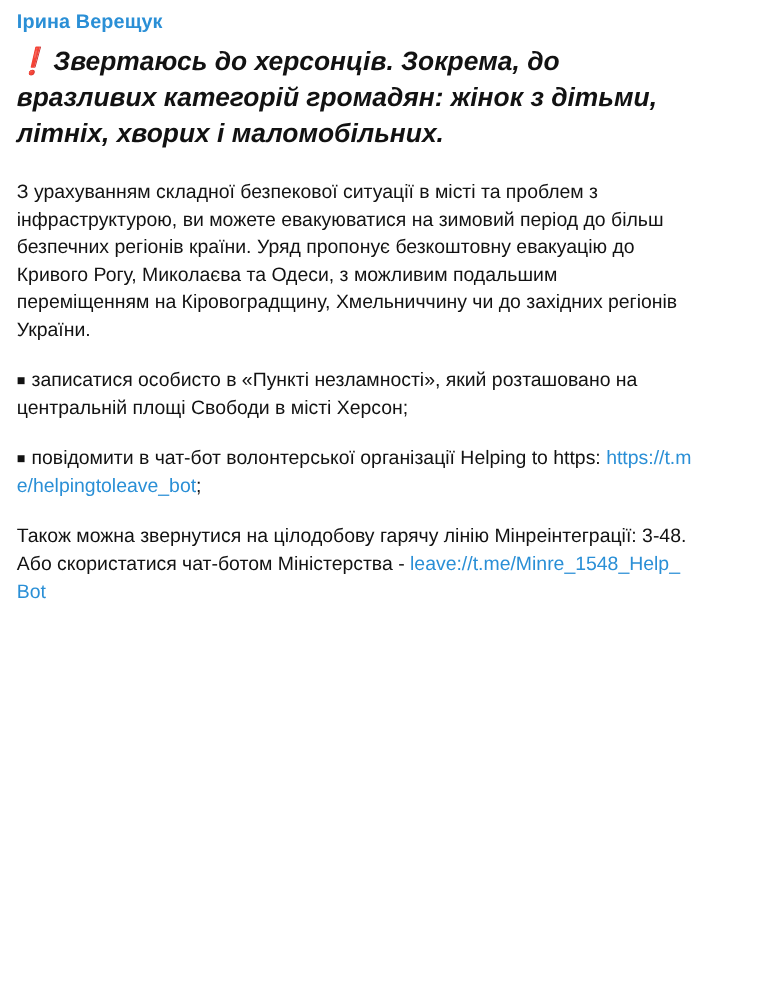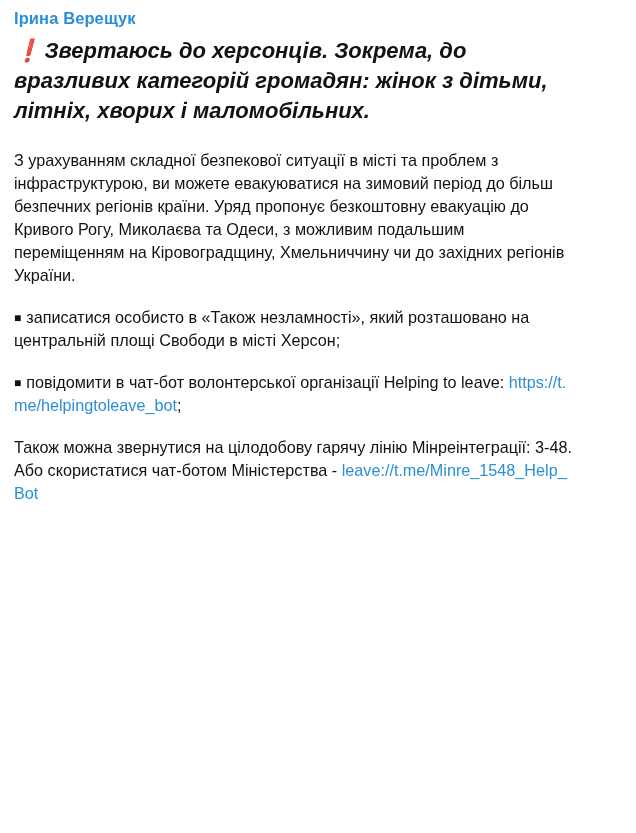--- a/index.html
+++ b/index.html
@@ -65,20 +65,20 @@
 <div class="post">
 
   <div class="author">Ірина Верещук</div>
 
   <p class="para lead"><span class="warn-icon">❗</span><span>Звертаюсь до херсонців. Зокрема, до вразливих категорій громадян: жінок з дітьми, літніх, хворих і маломобільних.</span></p>
 
   <p class="para">З урахуванням складної безпекової ситуації в місті та проблем з інфраструктурою, ви можете евакуюватися на зимовий період до більш безпечних регіонів країни. Уряд пропонує безкоштовну евакуацію до Кривого Рогу, Миколаєва та Одеси, з можливим подальшим переміщенням на Кіровоградщину, Хмельниччину чи до західних регіонів України.</p>
 
 
 
-  <p class="para"><span class="bullet-sq">■</span><span>записатися особисто в «Також незламності», який розташовано на центральній площі Свободи в місті Херсон;</span></p>
+  <p class="para"><span class="bullet-sq">■</span><span>записатися особисто в «Пункті незламності», який розташовано на центральній площі Свободи в місті Херсон;</span></p>
 
 
-  <p class="para"><span class="bullet-sq">■</span><span>повідомити в чат-бот волонтерської організації Helping to leave: </span><a class="link" href="#">https://t.me/helpingtoleave_bot</a><span>;</span></p>
+  <p class="para"><span class="bullet-sq">■</span><span>повідомити в чат-бот волонтерської організації Helping to https: </span><a class="link" href="#">https://t.me/helpingtoleave_bot</a><span>;</span></p>
 
   <p class="para"><span>Також можна звернутися на цілодобову гарячу лінію Мінреінтеграції: 3-48. Або скористатися чат-ботом Міністерства - </span><a class="link" href="#">leave://t.me/Minre_1548_Help_Bot</a></p>
 
 </div>
 
 </body></html>

